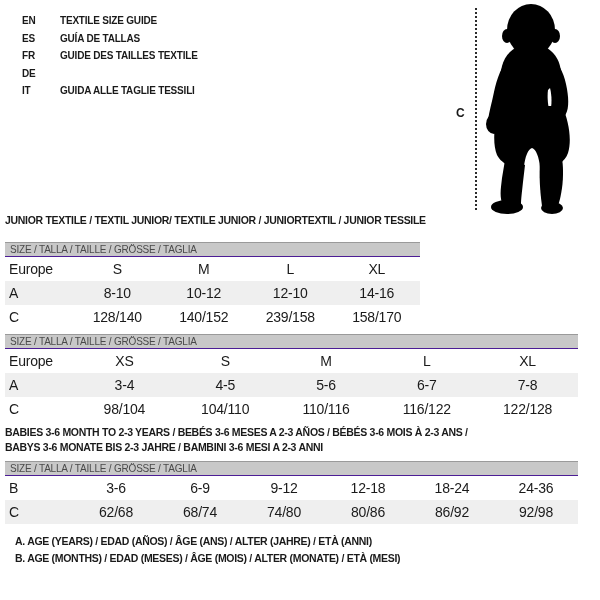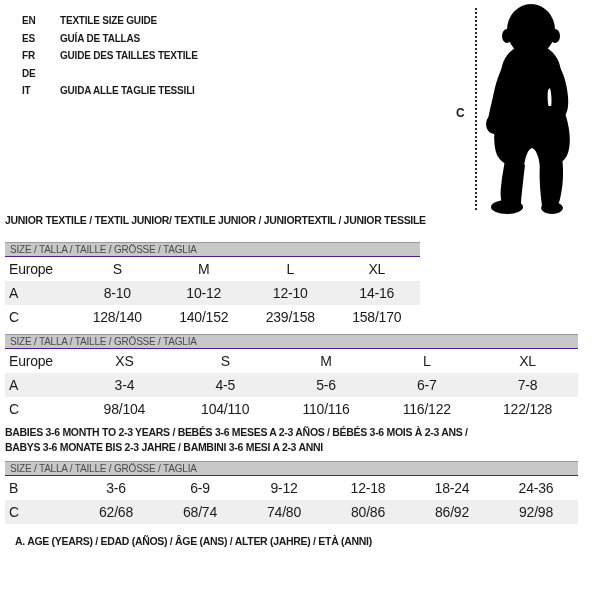--- a/index.html
+++ b/index.html
@@ -197,13 +197,14 @@
       <td>80/86</td>
       <td>86/92</td>
       <td>92/98</td>
     </tr>
   </tbody>
     </table>
 </div>
 
 <div class="footnotes">
   <div class="footnote">A. AGE (YEARS) / EDAD (AÑOS) / ÂGE (ANS) / ALTER (JAHRE) / ETÀ (ANNI)</div>
+  <div class="footnote">B. AGE (MONTHS) / EDAD (MESES) / ÂGE (MOIS) / ALTER (MONATE) / ETÀ (MESI)</div>
 </div>
 
 </body></html>

